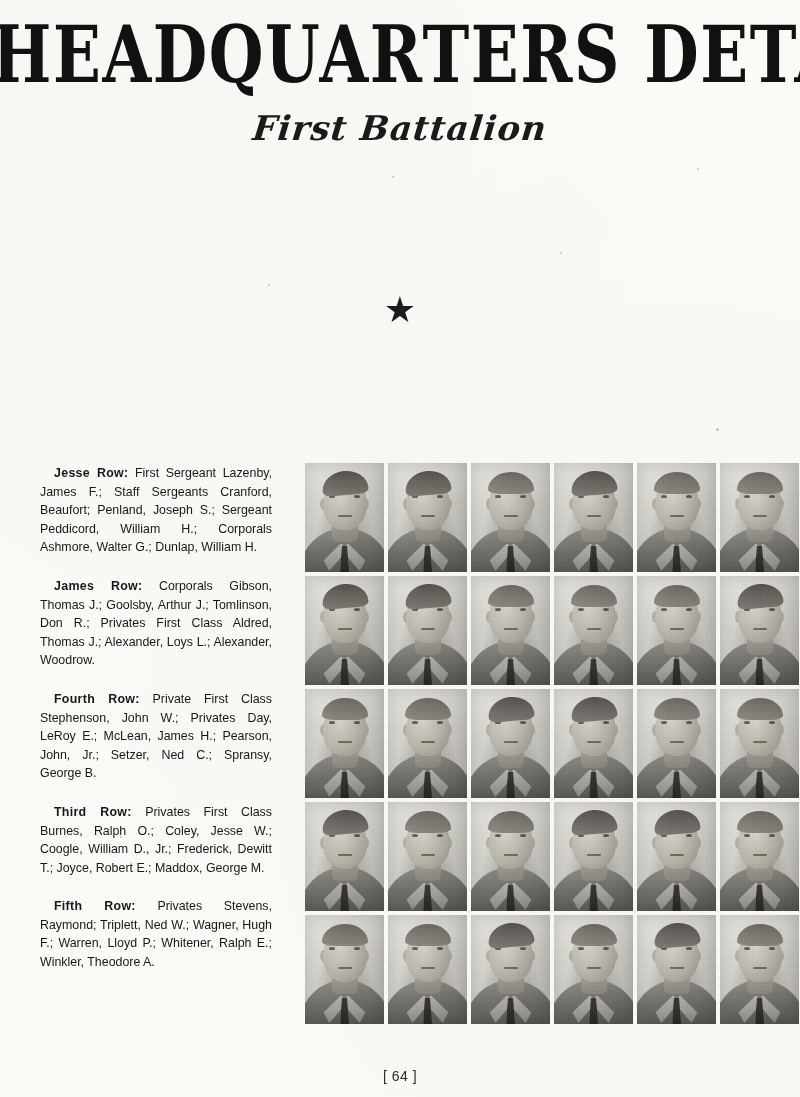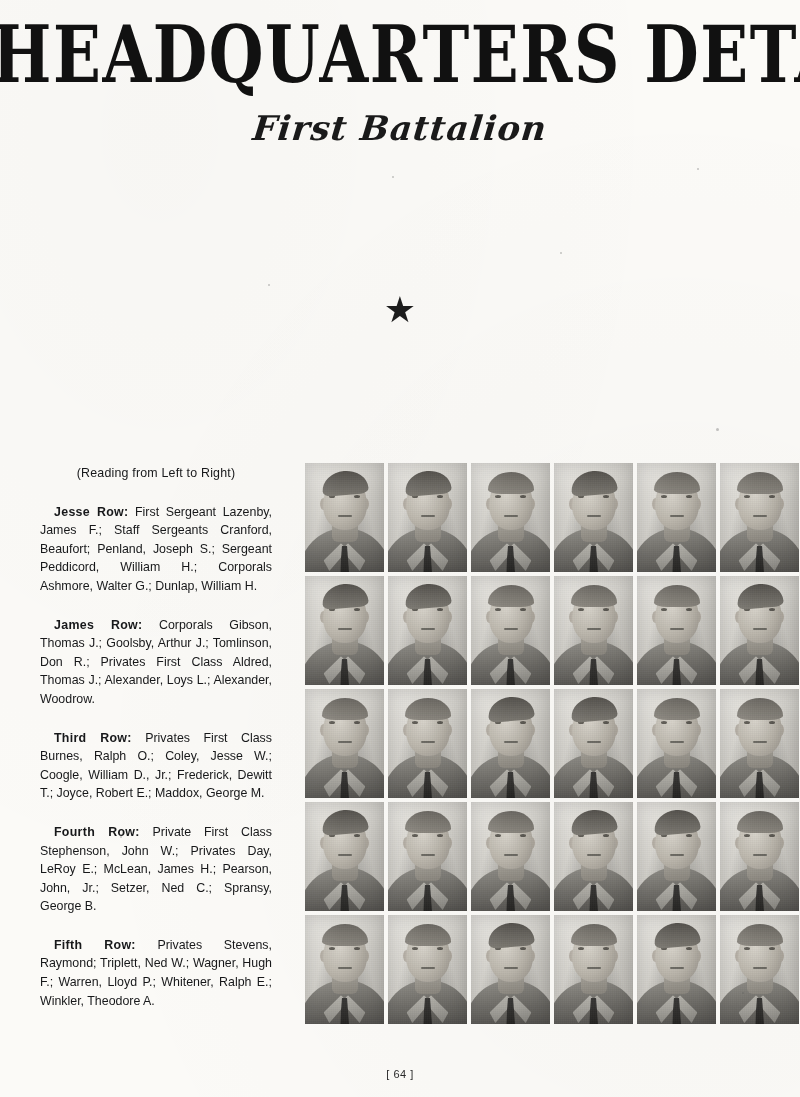--- a/index.html
+++ b/index.html
@@ -260,21 +260,21 @@
     box-shadow: inset 0 0 18px rgba(0,0,0,0.18);
   }
 
   
   .folio {
     position: absolute;
     top: 1068px;
     left: 0;
     width: 800px;
     text-align: center;
-    font-size: 11px;
+    font-size: 14px;
     letter-spacing: 0.5px;
     color: #2a2a2a;
   }
 
   
   .speck {
     position: absolute;
     background: rgba(90,90,90,0.35);
     border-radius: 50%;
   }
@@ -288,33 +288,32 @@
     <div class="masthead-title">HEADQUARTERS DETACHMENT</div>
   </div>
 
   <div class="subtitle">First Battalion</div>
 
   <div class="star-wrap">
     <span class="star">★</span>
   </div>
 
   <div class="caption-col">
-    <div class="reading-note">(Reading from Left to Right)</div>
 
     <p class="row-para">
       <span class="row-label">Jesse Row:</span><span> First Sergeant Lazenby, James F.; Staff Sergeants Cranford, Beaufort; Penland, Joseph S.; Sergeant Peddicord, William H.; Corporals Ashmore, Walter G.; Dunlap, William H.</span>
     </p>
     <p class="row-para">
       <span class="row-label">James Row:</span><span> Corporals Gibson, Thomas J.; Goolsby, Arthur J.; Tomlinson, Don R.; Privates First Class Aldred, Thomas J.; Alexander, Loys L.; Alexander, Woodrow.</span>
     </p>
     <p class="row-para">
-      <span class="row-label">Third Row:</span><span> Privates First Class Burnes, Ralph O.; Coley, Jesse W.; Coogle, William D., Jr.; Frederick, Dewitt T.; Joyce, Robert E.; Maddox, George M.</span>
+      <span class="row-label">Fourth Row:</span><span> Private First Class Stephenson, John W.; Privates Day, LeRoy E.; McLean, James H.; Pearson, John, Jr.; Setzer, Ned C.; Spransy, George B.</span>
     </p>
     <p class="row-para">
-      <span class="row-label">Fourth Row:</span><span> Private First Class Stephenson, John W.; Privates Day, LeRoy E.; McLean, James H.; Pearson, John, Jr.; Setzer, Ned C.; Spransy, George B.</span>
+      <span class="row-label">Third Row:</span><span> Privates First Class Burnes, Ralph O.; Coley, Jesse W.; Coogle, William D., Jr.; Frederick, Dewitt T.; Joyce, Robert E.; Maddox, George M.</span>
     </p>
     <p class="row-para">
       <span class="row-label">Fifth Row:</span><span> Privates Stevens, Raymond; Triplett, Ned W.; Wagner, Hugh F.; Warren, Lloyd P.; Whitener, Ralph E.; Winkler, Theodore A.</span>
     </p>
   </div>
 
   <div class="photo-grid" id="photo-grid">
       <div class="photo cap" title="Lazenby, James F.">
         <div class="bg"></div>
         <div class="torso"></div>

